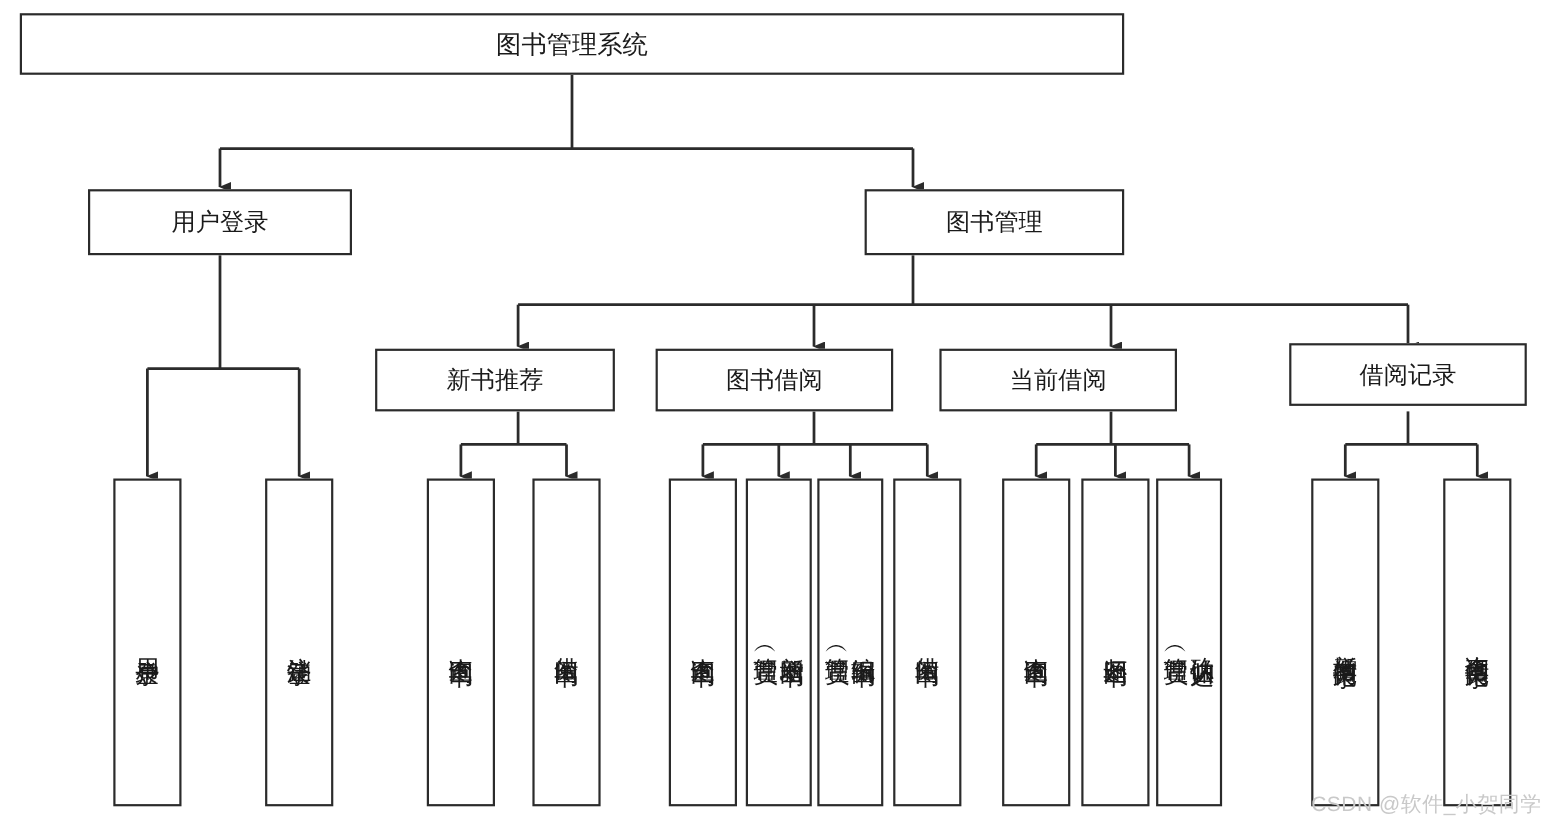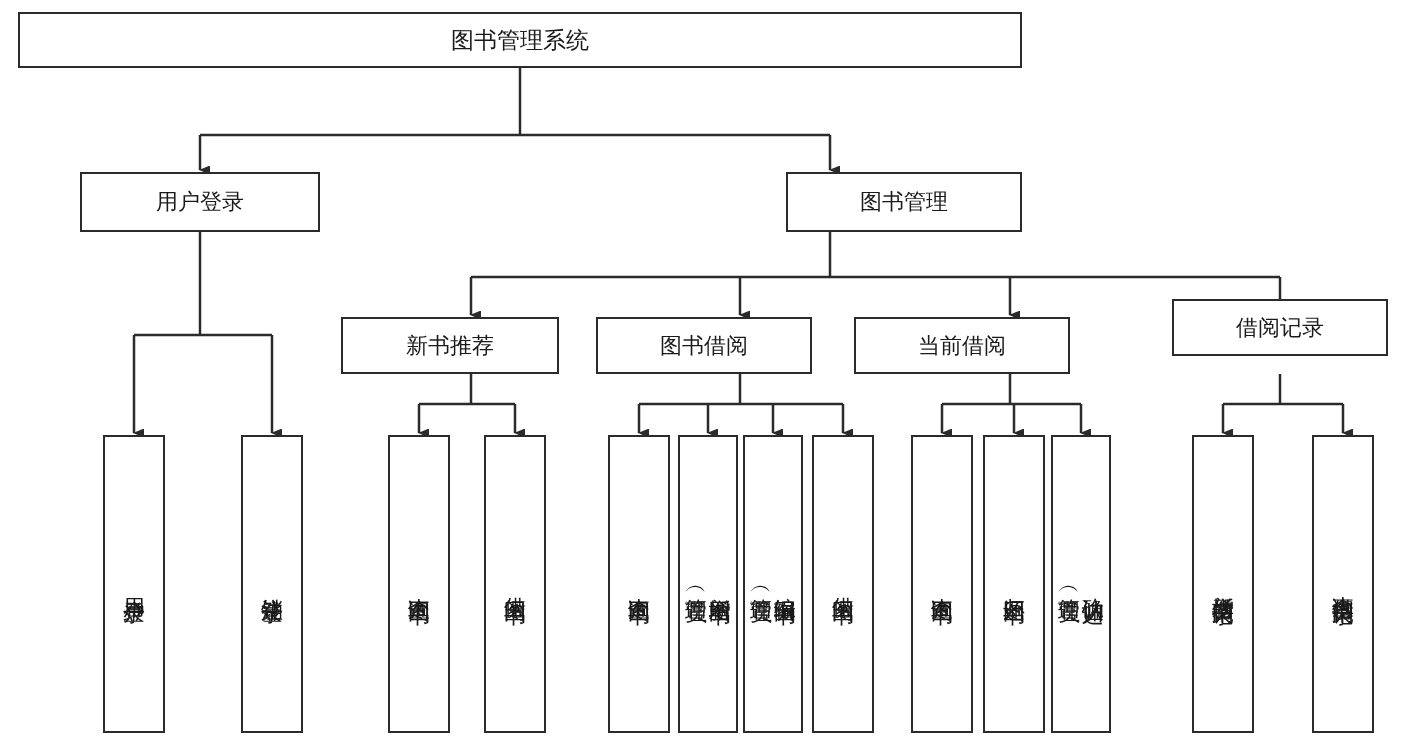--- a/index.html
+++ b/index.html
@@ -121,21 +121,21 @@
       </div>
       <div class="node horizontal" style="left: 341px; top: 317px; width: 218px; height: 57px;">
         <span class="node-label">新书推荐</span>
       </div>
       <div class="node horizontal" style="left: 596px; top: 317px; width: 216px; height: 57px;">
         <span class="node-label">图书借阅</span>
       </div>
       <div class="node horizontal" style="left: 854px; top: 317px; width: 216px; height: 57px;">
         <span class="node-label">当前借阅</span>
       </div>
-      <div class="node horizontal" style="left: 1172px; top: 299px; width: 216px; height: 57px;">
+      <div class="node horizontal" style="left: 1172px; top: 312px; width: 216px; height: 57px;">
         <span class="node-label">借阅记录</span>
       </div>
       <div class="node vertical" style="left: 103px; top: 435px; width: 62px; height: 298px;">
         <span class="node-label">用户登录</span>
       </div>
       <div class="node vertical" style="left: 241px; top: 435px; width: 62px; height: 298px;">
         <span class="node-label">注销登录</span>
       </div>
       <div class="node vertical" style="left: 388px; top: 435px; width: 62px; height: 298px;">
         <span class="node-label">查询图书</span>
@@ -167,13 +167,14 @@
         <span class="node-label">确认归还
 （管理员）</span>
       </div>
       <div class="node vertical" style="left: 1192px; top: 435px; width: 62px; height: 298px;">
         <span class="node-label">新增借阅记录</span>
       </div>
       <div class="node vertical" style="left: 1312px; top: 435px; width: 62px; height: 298px;">
         <span class="node-label">查询借阅记录</span>
       </div>
     </div>
+  <div class="watermark" style="left: 1192px; top: 718px;">CSDN @软件_小贺同学</div>
 </div>
 
 </body></html>

